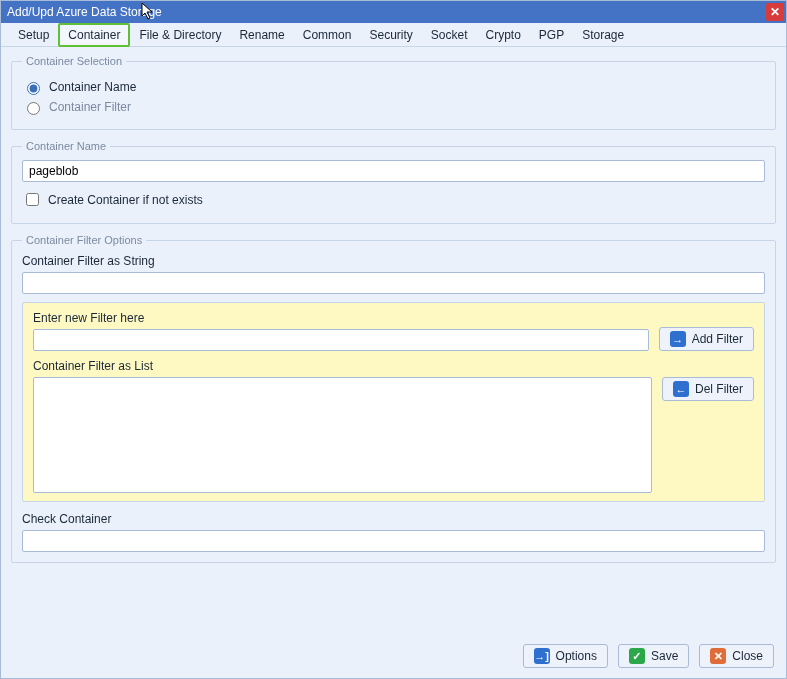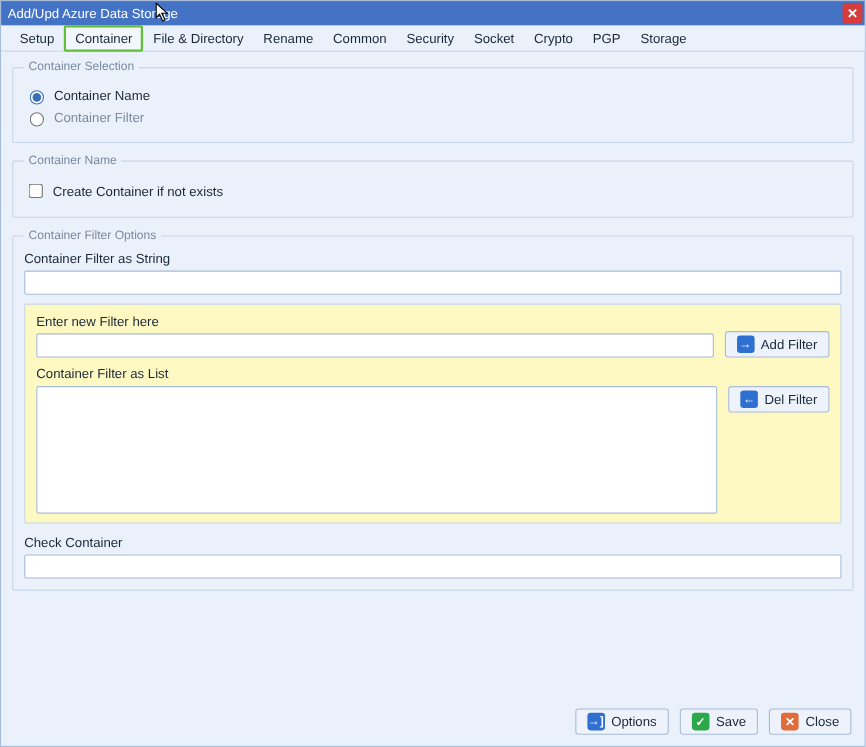--- a/index.html
+++ b/index.html
@@ -218,20 +218,23 @@
         <label>Container Name</label>
       </div>
       <div class="radio-row dimmed">
         <input type="radio" name="csel" style="">
         <label>Container Filter</label>
       </div>
     </fieldset>
 
     <fieldset class="group">
       <legend>Container Name</legend>
+      <div class="field">
+        <input type="text" value="pageblob" style="">
+      </div>
       <div class="check-row">
         <input type="checkbox" style="">
         <label>Create Container if not exists</label>
       </div>
     </fieldset>
 
     <fieldset class="group">
       <legend>Container Filter Options</legend>
 
       <div class="field">

